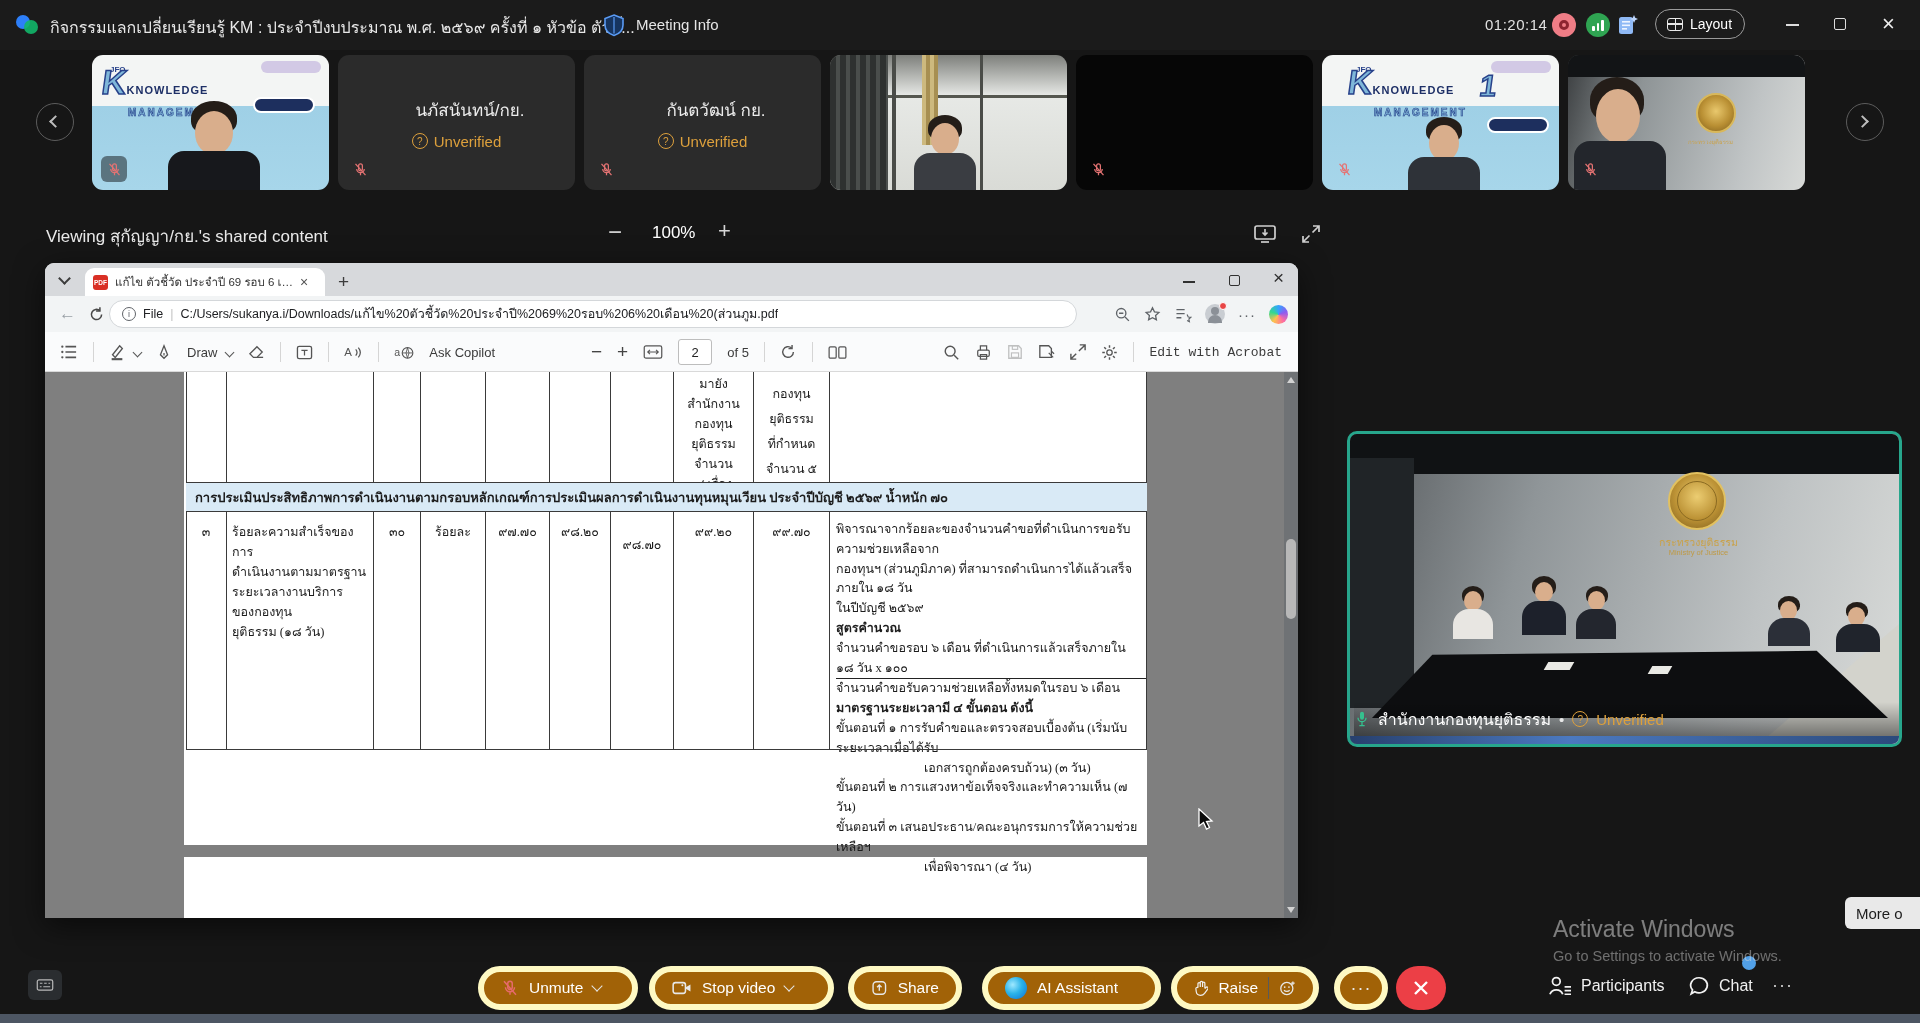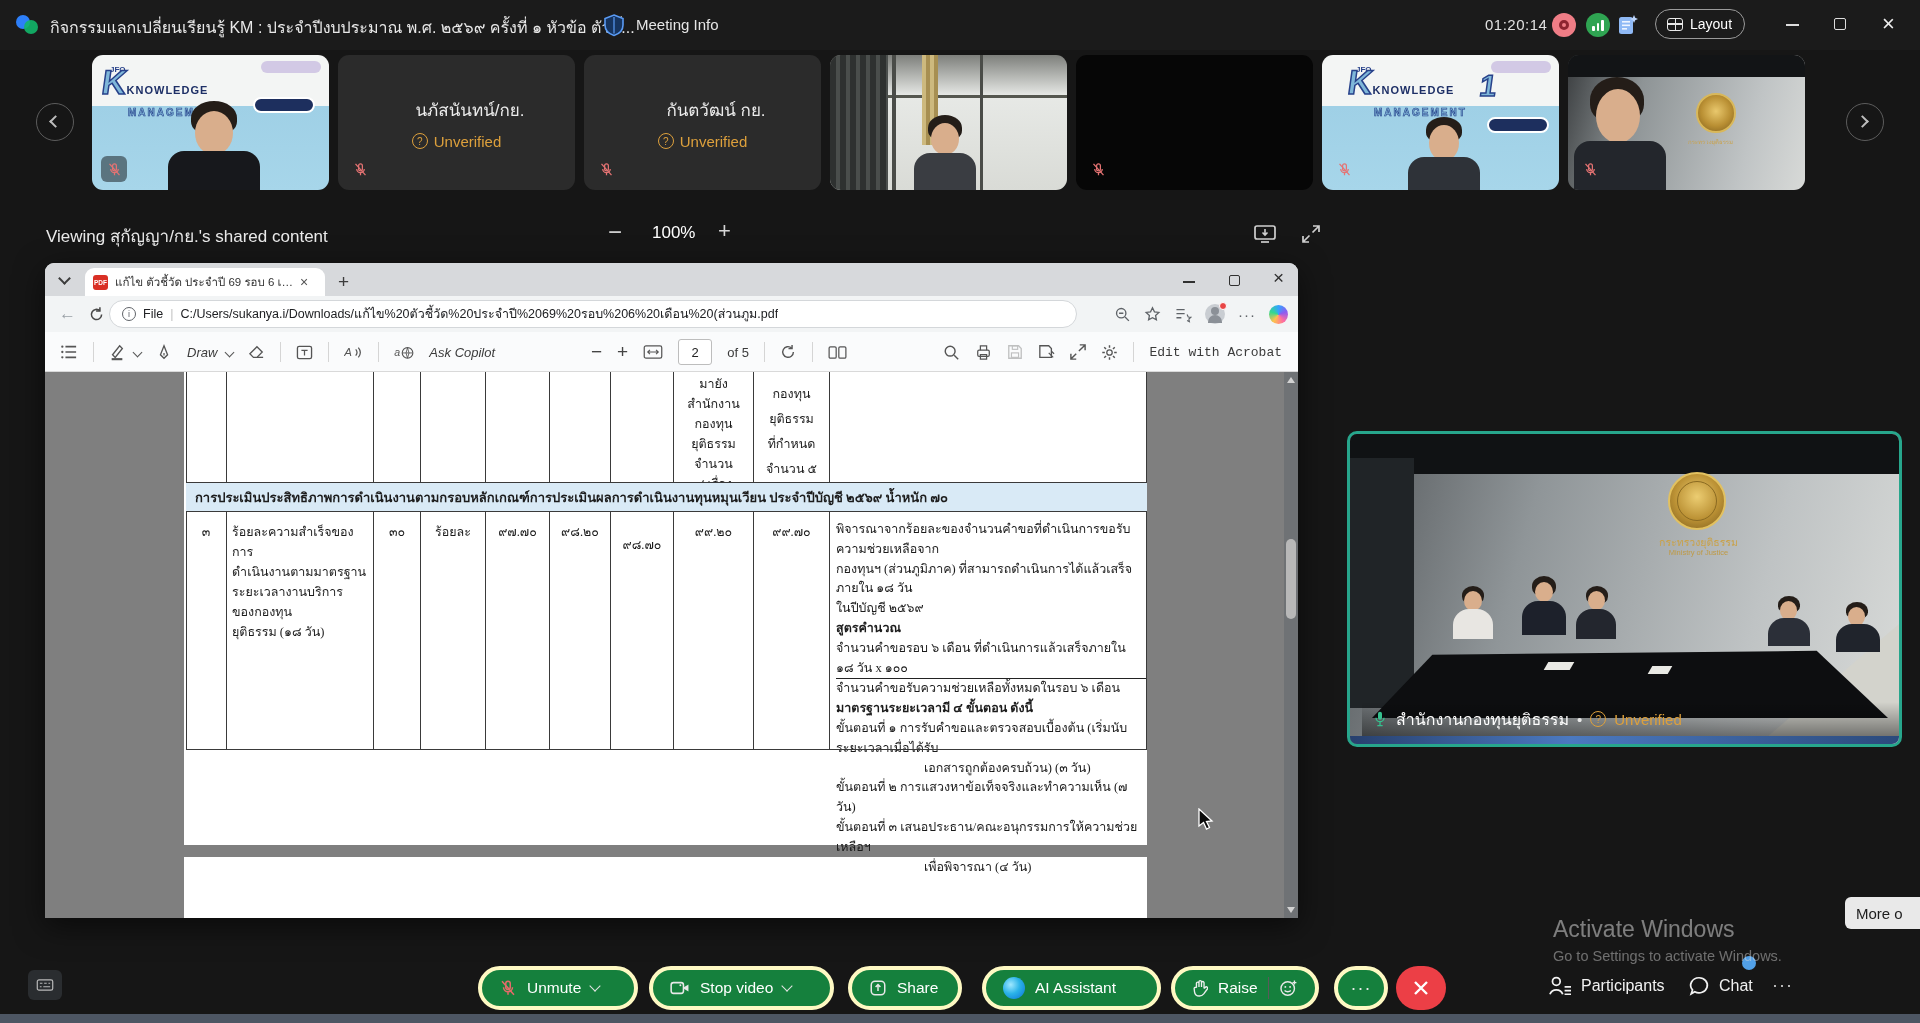--- a/index.html
+++ b/index.html
@@ -103,21 +103,21 @@
   .urltext{white-space:nowrap;overflow:hidden;}
   .addr-right{position:absolute;right:10px;top:0;height:36px;display:flex;align-items:center;gap:13px;}
   .avatar{width:20px;height:20px;border-radius:50%;background:#c9cdd2;position:relative;overflow:visible;}
   .avatar:before{content:"";position:absolute;left:6px;top:3px;width:8px;height:8px;border-radius:50%;background:#8b9097;}
   .avatar:after{content:"";position:absolute;left:3px;top:11px;width:14px;height:8px;border-radius:7px 7px 0 0;background:#8b9097;}
   .avatar .dot{position:absolute;right:-2px;top:-2px;width:8px;height:8px;border-radius:50%;background:#e84545;border:1.5px solid #fff;}
   .copilot{width:19px;height:19px;border-radius:50%;background:conic-gradient(#34a3ff,#8e5bf0,#ff6ea0,#ffc14d,#34d98e,#34a3ff);}
   
   .pdfbar{position:absolute;left:0;top:69px;right:0;height:40px;background:#fafbfc;border-bottom:1px solid #d9d9d9;color:#3f3f3f;}
   .pb-group{position:absolute;top:0;height:40px;display:flex;align-items:center;gap:15px;}
-  .pb-left{left:15px;font-style:italic;} .pb-mid{left:546px;} .pb-right{right:16px;font-family:Liberation Mono, monospace;}
+  .pb-left{left:15px;} .pb-mid{left:546px;} .pb-right{right:16px;font-family:Liberation Mono, monospace;}
   .pb-sep{width:1px;height:20px;background:#d5d5d5;}
   .pb-txt{font-size:13px;color:#3b3b3b;white-space:nowrap;}
   .chev-d{width:7px;height:7px;border-left:1.6px solid #555;border-bottom:1.6px solid #555;transform:rotate(-45deg);margin-left:-6px;}
   .pagebox{width:34px;height:26px;border:1px solid #bdbdbd;border-radius:3px;background:#fff;text-align:center;font-size:13px;color:#222;}
   .pb-big{font-size:19px;color:#444;}
   
   .content{position:absolute;left:0;top:109px;right:0;bottom:0;background:#7f7f7f;overflow:hidden;}
   .page{position:absolute;left:139px;width:963px;background:#fff;}
   .page1{top:0;height:473px;}
   .page2{top:485px;height:100px;}
@@ -148,28 +148,28 @@
   .p-leftcol{position:absolute;left:0;top:24px;width:64px;height:250px;background:#202427;}
   .p-floor{position:absolute;right:0;bottom:0;width:200px;height:120px;background:#d3d3cc;clip-path:polygon(30% 100%,100% 0,100% 100%);}
   .crest{position:absolute;left:318px;top:38px;width:58px;height:58px;border-radius:50%;
     background:radial-gradient(circle at 50% 42%,#eccd72 0%,#bb9134 55%,#femmes 80%,#7c5c1d 100%);border:2px solid #e2c160;}
   .crest:before{content:"";position:absolute;inset:7px;border-radius:50%;border:1.5px solid #8a6a22;}
   .crest-t1{position:absolute;left:276px;top:100px;width:145px;text-align:center;color:#c9a24a;font-size:10.5px;}
   .crest-t2{position:absolute;left:276px;top:114px;width:145px;text-align:center;color:#bf9a45;font-size:7.5px;}
   .p-table{position:absolute;left:0;bottom:26px;width:100%;height:96px;background:#0d0e10;
     clip-path:polygon(4% 100%,15% 34%,85% 30%,98% 100%);}
   .paper{position:absolute;background:#e9e9e4;width:26px;height:8px;transform:skewX(-30deg);}
-  .p-capt{position:absolute;left:12px;right:0;bottom:8px;height:34px;background:linear-gradient(180deg,rgba(0,0,0,.0),rgba(0,0,0,.45));
-    display:flex;align-items:center;gap:8px;padding-left:10px;}
+  .p-capt{position:absolute;left:4px;right:0;bottom:8px;height:34px;background:linear-gradient(180deg,rgba(0,0,0,.0),rgba(0,0,0,.45));
+    display:flex;align-items:center;gap:8px;padding-left:0;}
   .p-name{color:#fff;font-size:16px;}
   .p-dot{color:#e8e8e8;font-size:15px;}
   .p-blue{position:absolute;left:0;right:0;bottom:0;height:8px;background:linear-gradient(90deg,#27406e,#4b79c0 40%,#2b4a7c);}
 
   
-  .pill{position:absolute;top:966px;height:44px;border:4px solid #fef9c3;border-radius:23px;background:#15803d;
+  .pill{position:absolute;top:966px;height:44px;border:6px solid #fef9c3;border-radius:23px;background:#a16207;
     display:flex;align-items:center;gap:10px;padding:0 17px;color:#fff;font-size:15.5px;}
   .chev-w{width:8px;height:8px;border-left:1.8px solid #e4e4e4;border-bottom:1.8px solid #e4e4e4;transform:rotate(-45deg);margin-top:-4px;}
   .pill-sep{width:1px;height:22px;background:#5a5a5a;}
   .leave{background:#ec3f46;border:none;width:50px;justify-content:center;padding:0;}
   .morebtn{width:54px;justify-content:center;padding:0;color:#e8e8e8;font-size:18px;letter-spacing:1px;}
   .ai-ic{width:22px;height:22px;border-radius:50%;background:radial-gradient(circle at 35% 35%,#9fe8ff 0%,#2bb3e8 45%,#0b6fd6 100%);}
   .rbtn{position:absolute;top:975px;display:flex;align-items:center;gap:9px;color:#f2f2f2;font-size:16px;}
   .ntf-dot{position:absolute;left:1742px;top:956px;width:14px;height:14px;border-radius:50%;background:#51a0e8;}
   .cc-btn{position:absolute;left:28px;top:970px;width:34px;height:30px;border-radius:6px;background:#2a2d30;display:flex;align-items:center;justify-content:center;}
   .wm1{position:absolute;left:1553px;top:916px;font-size:23px;color:rgba(230,230,230,.5);}

